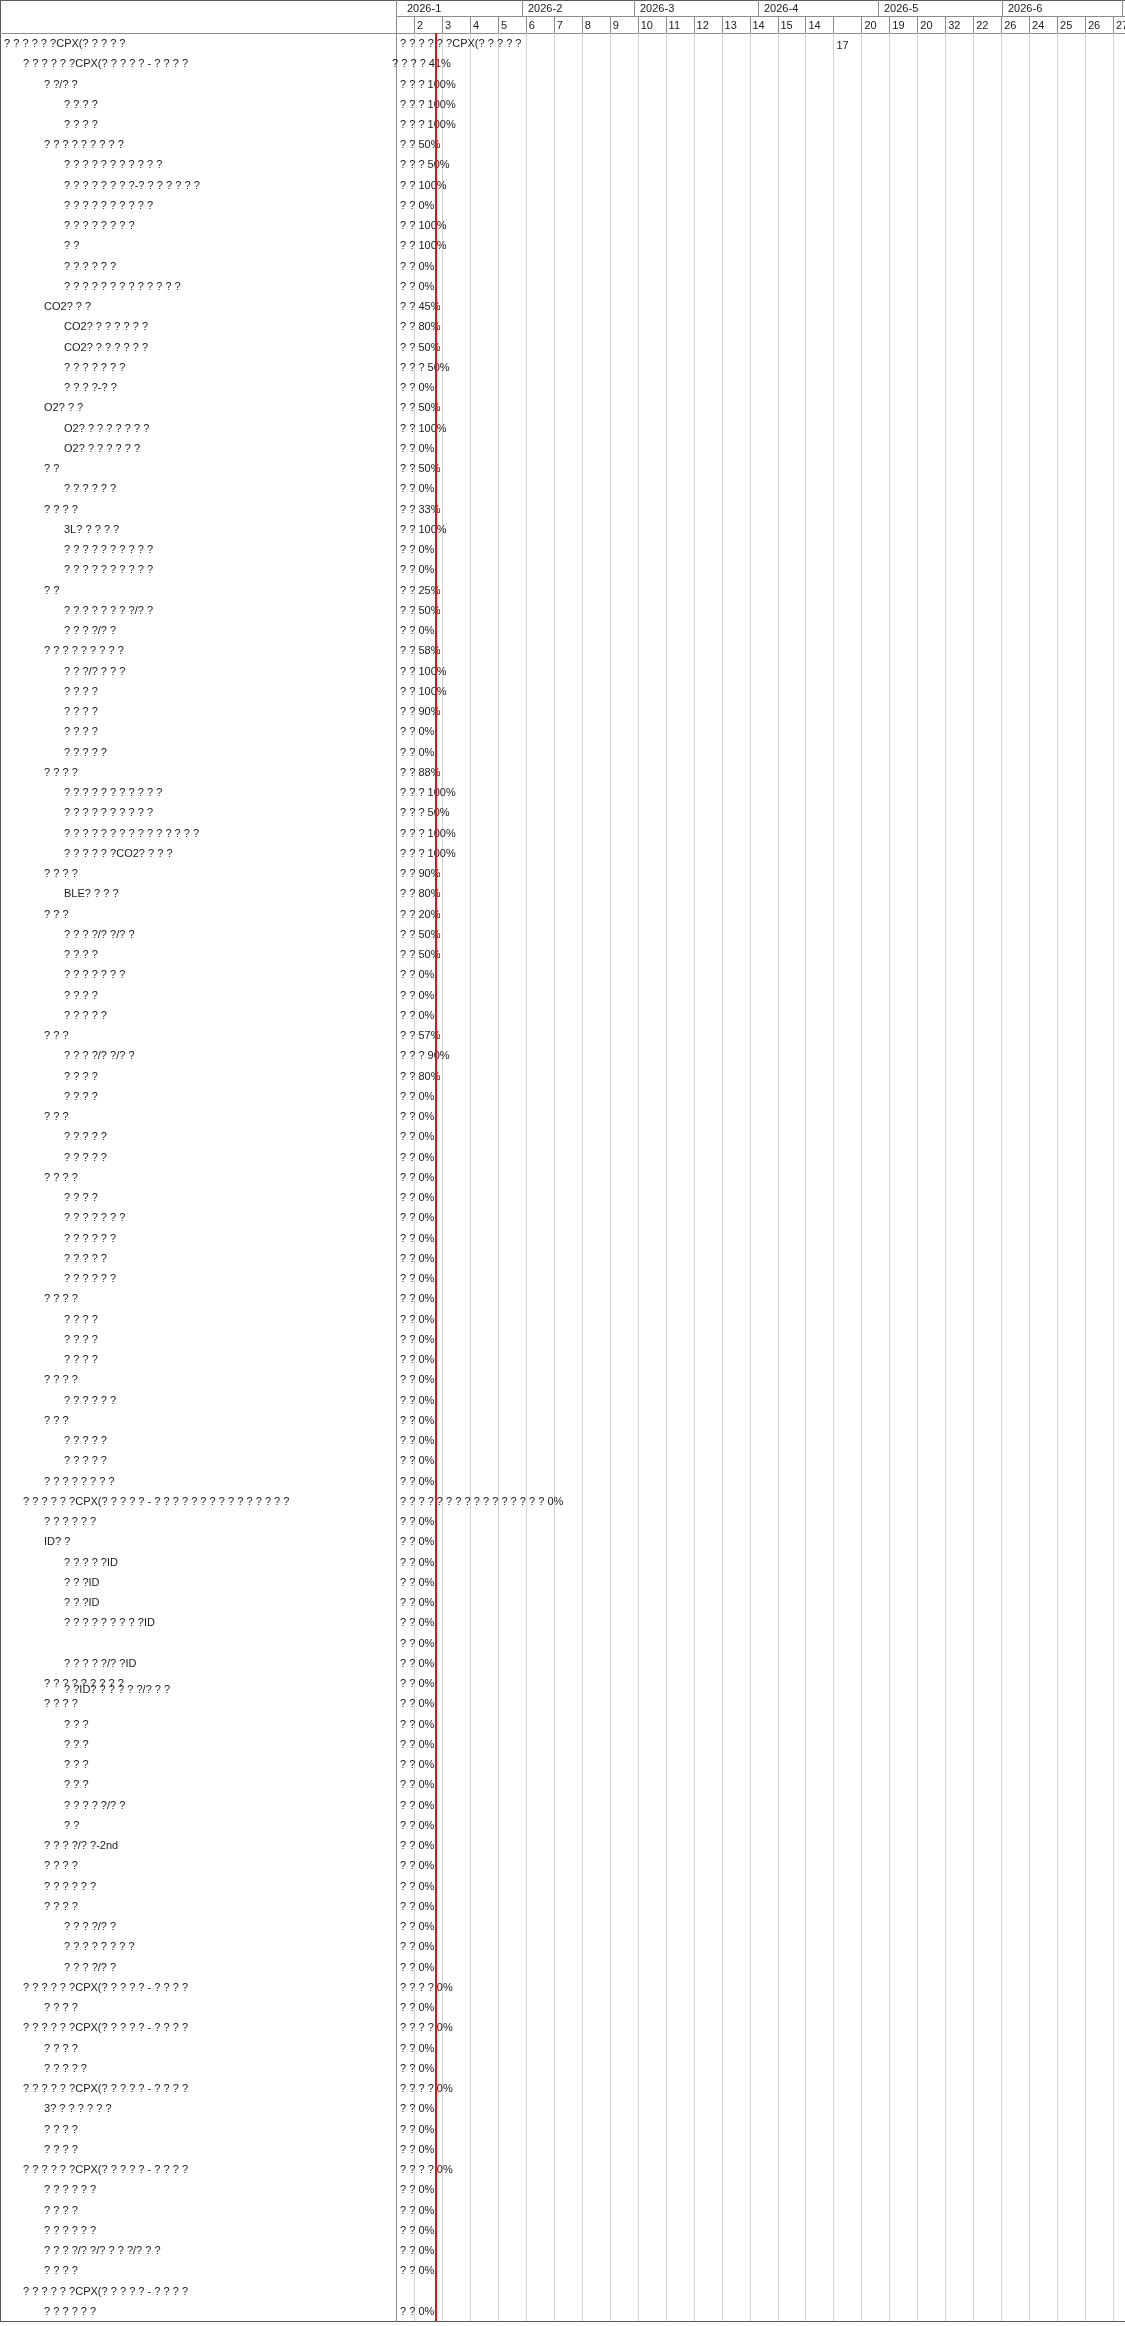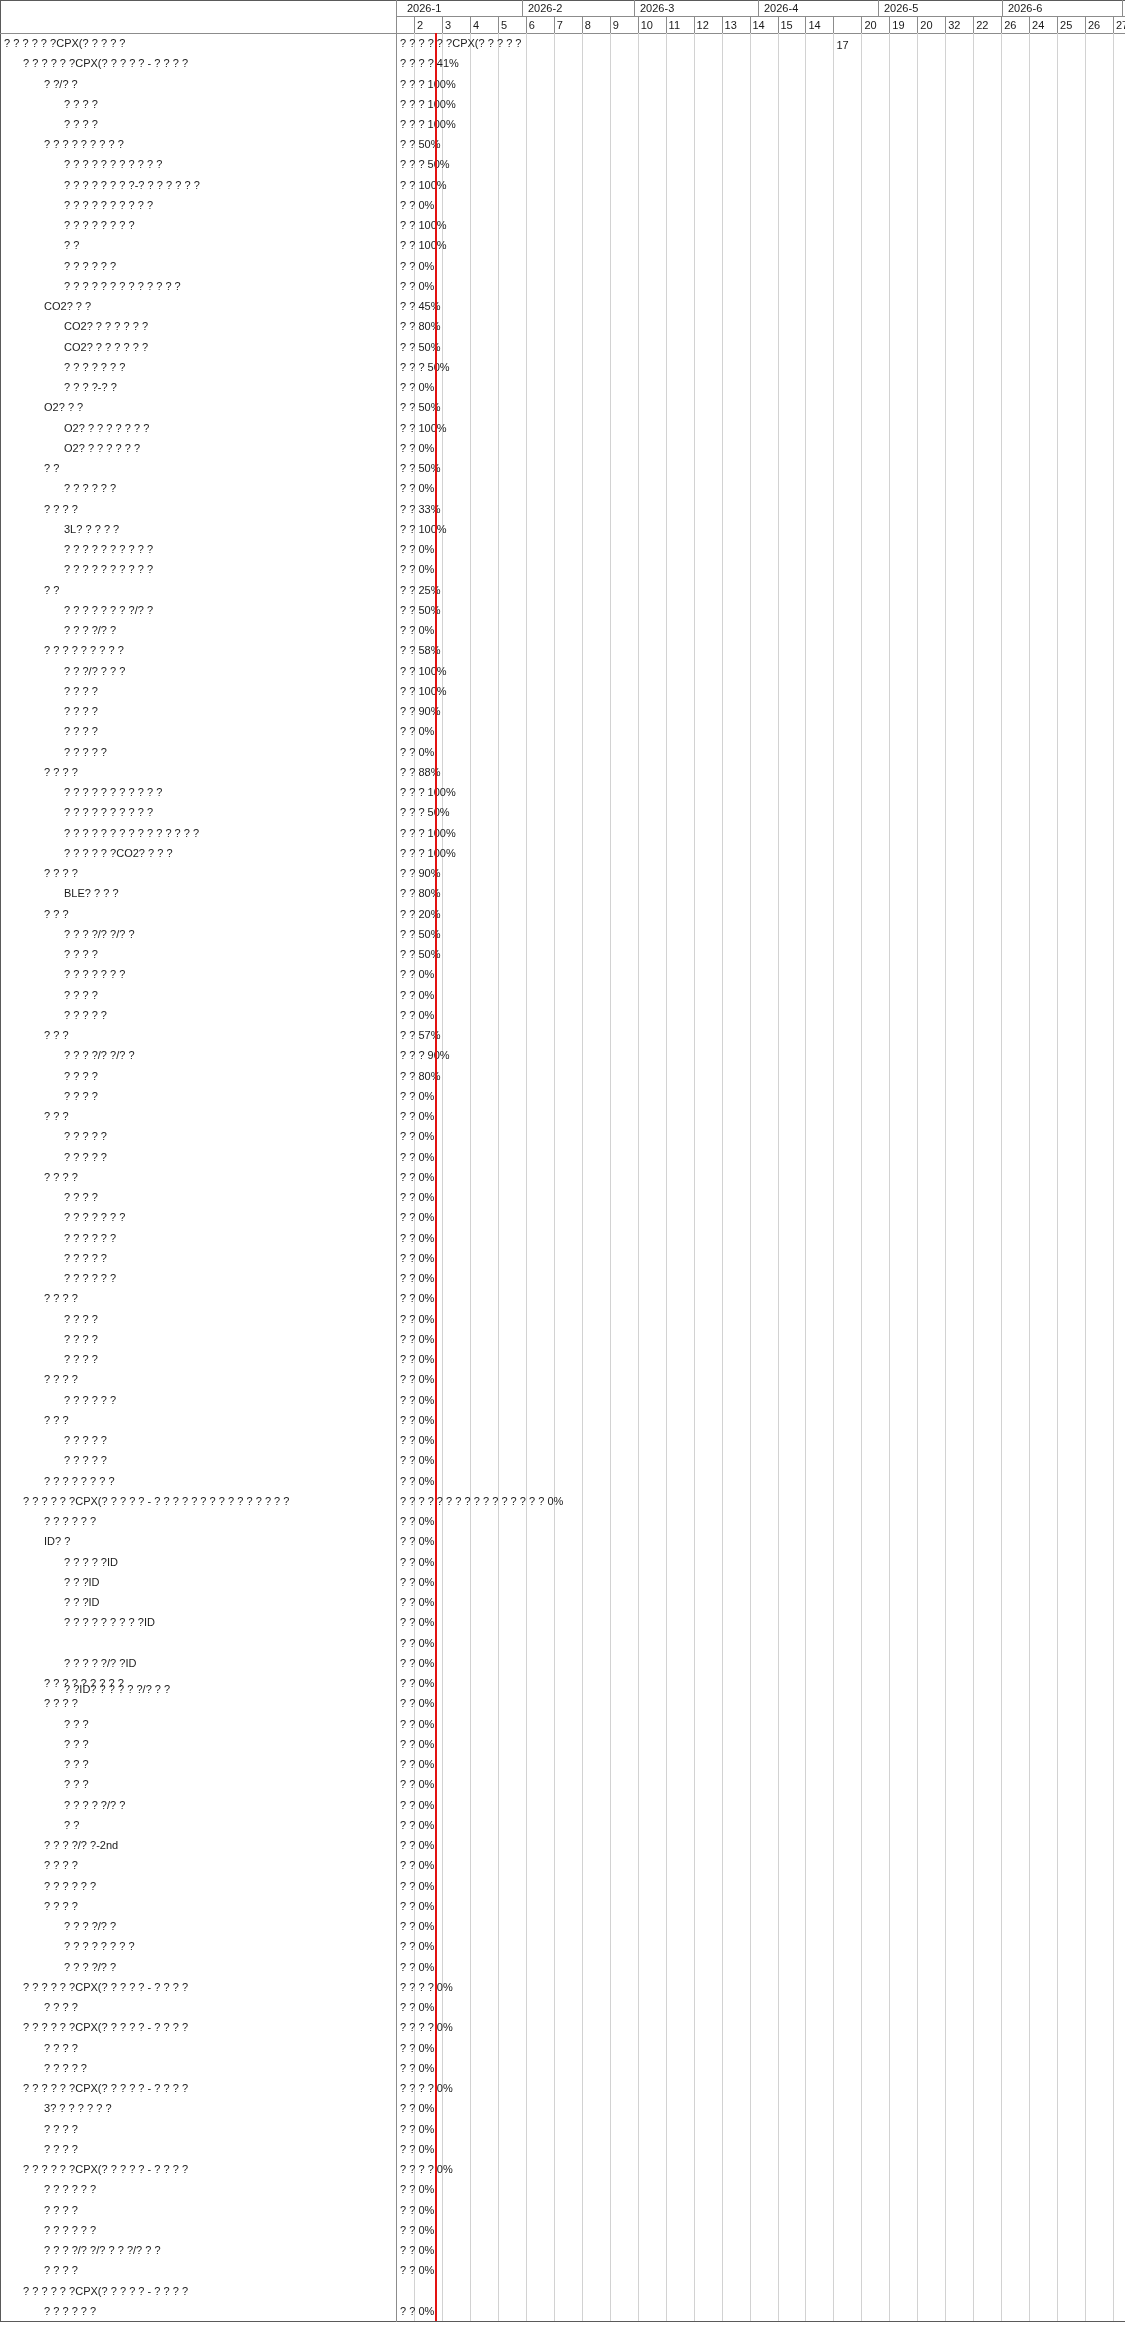--- a/index.html
+++ b/index.html
@@ -242,21 +242,21 @@
       <div class="task" style="left: 44px; top: 2179.27px; height: 20.25px; line-height: 20.25px; max-width: 350px;"><span class="q">??????</span></div>
       <div class="task" style="left: 44px; top: 2199.51px; height: 20.25px; line-height: 20.25px; max-width: 350px;"><span class="q">????</span></div>
       <div class="task" style="left: 44px; top: 2219.76px; height: 20.25px; line-height: 20.25px; max-width: 350px;"><span class="q">??????</span></div>
       <div class="task" style="left: 44px; top: 2240.01px; height: 20.25px; line-height: 20.25px; max-width: 350px;"><span class="q">????</span>/<span class="q">??</span>/<span class="q">????</span>/<span class="q">???</span></div>
       <div class="task" style="left: 44px; top: 2260.26px; height: 20.25px; line-height: 20.25px; max-width: 350px;"><span class="q">????</span></div>
       <div class="task" style="left: 23px; top: 2280.5px; height: 20.25px; line-height: 20.25px; max-width: 371px;"><span class="q">??????</span>CPX(<span class="q">?????</span> - <span class="q">????</span></div>
       <div class="task" style="left: 44px; top: 2300.75px; height: 20.25px; line-height: 20.25px; max-width: 350px;"><span class="q">??????</span></div>
     </div>
   <div id="barLabels">
       <div class="barlabel" style="left: 400px; top: 33px; height: 20.25px; line-height: 20.25px;"><span class="q">??????</span>CPX(<span class="q">?????</span></div>
-      <div class="barlabel" style="left: 400px; top: 53.25px; height: 20.25px; line-height: 20.25px;"><span class="q">????</span> 41%</div>
+      <div class="barlabel" style="left: 392px; top: 53.25px; height: 20.25px; line-height: 20.25px;"><span class="q">????</span> 41%</div>
       <div class="barlabel" style="left: 400px; top: 73.5px; height: 20.25px; line-height: 20.25px;"><span class="q">???</span> 100%</div>
       <div class="barlabel" style="left: 400px; top: 93.74px; height: 20.25px; line-height: 20.25px;"><span class="q">???</span> 100%</div>
       <div class="barlabel" style="left: 400px; top: 113.99px; height: 20.25px; line-height: 20.25px;"><span class="q">???</span> 100%</div>
       <div class="barlabel" style="left: 400px; top: 134.24px; height: 20.25px; line-height: 20.25px;"><span class="q">??</span> 50%</div>
       <div class="barlabel" style="left: 400px; top: 154.49px; height: 20.25px; line-height: 20.25px;"><span class="q">???</span> 50%</div>
       <div class="barlabel" style="left: 400px; top: 174.73px; height: 20.25px; line-height: 20.25px;"><span class="q">??</span> 100%</div>
       <div class="barlabel" style="left: 400px; top: 194.98px; height: 20.25px; line-height: 20.25px;"><span class="q">??</span> 0%</div>
       <div class="barlabel" style="left: 400px; top: 215.23px; height: 20.25px; line-height: 20.25px;"><span class="q">??</span> 100%</div>
       <div class="barlabel" style="left: 400px; top: 235.48px; height: 20.25px; line-height: 20.25px;"><span class="q">??</span> 100%</div>
       <div class="barlabel" style="left: 400px; top: 255.73px; height: 20.25px; line-height: 20.25px;"><span class="q">??</span> 0%</div>

